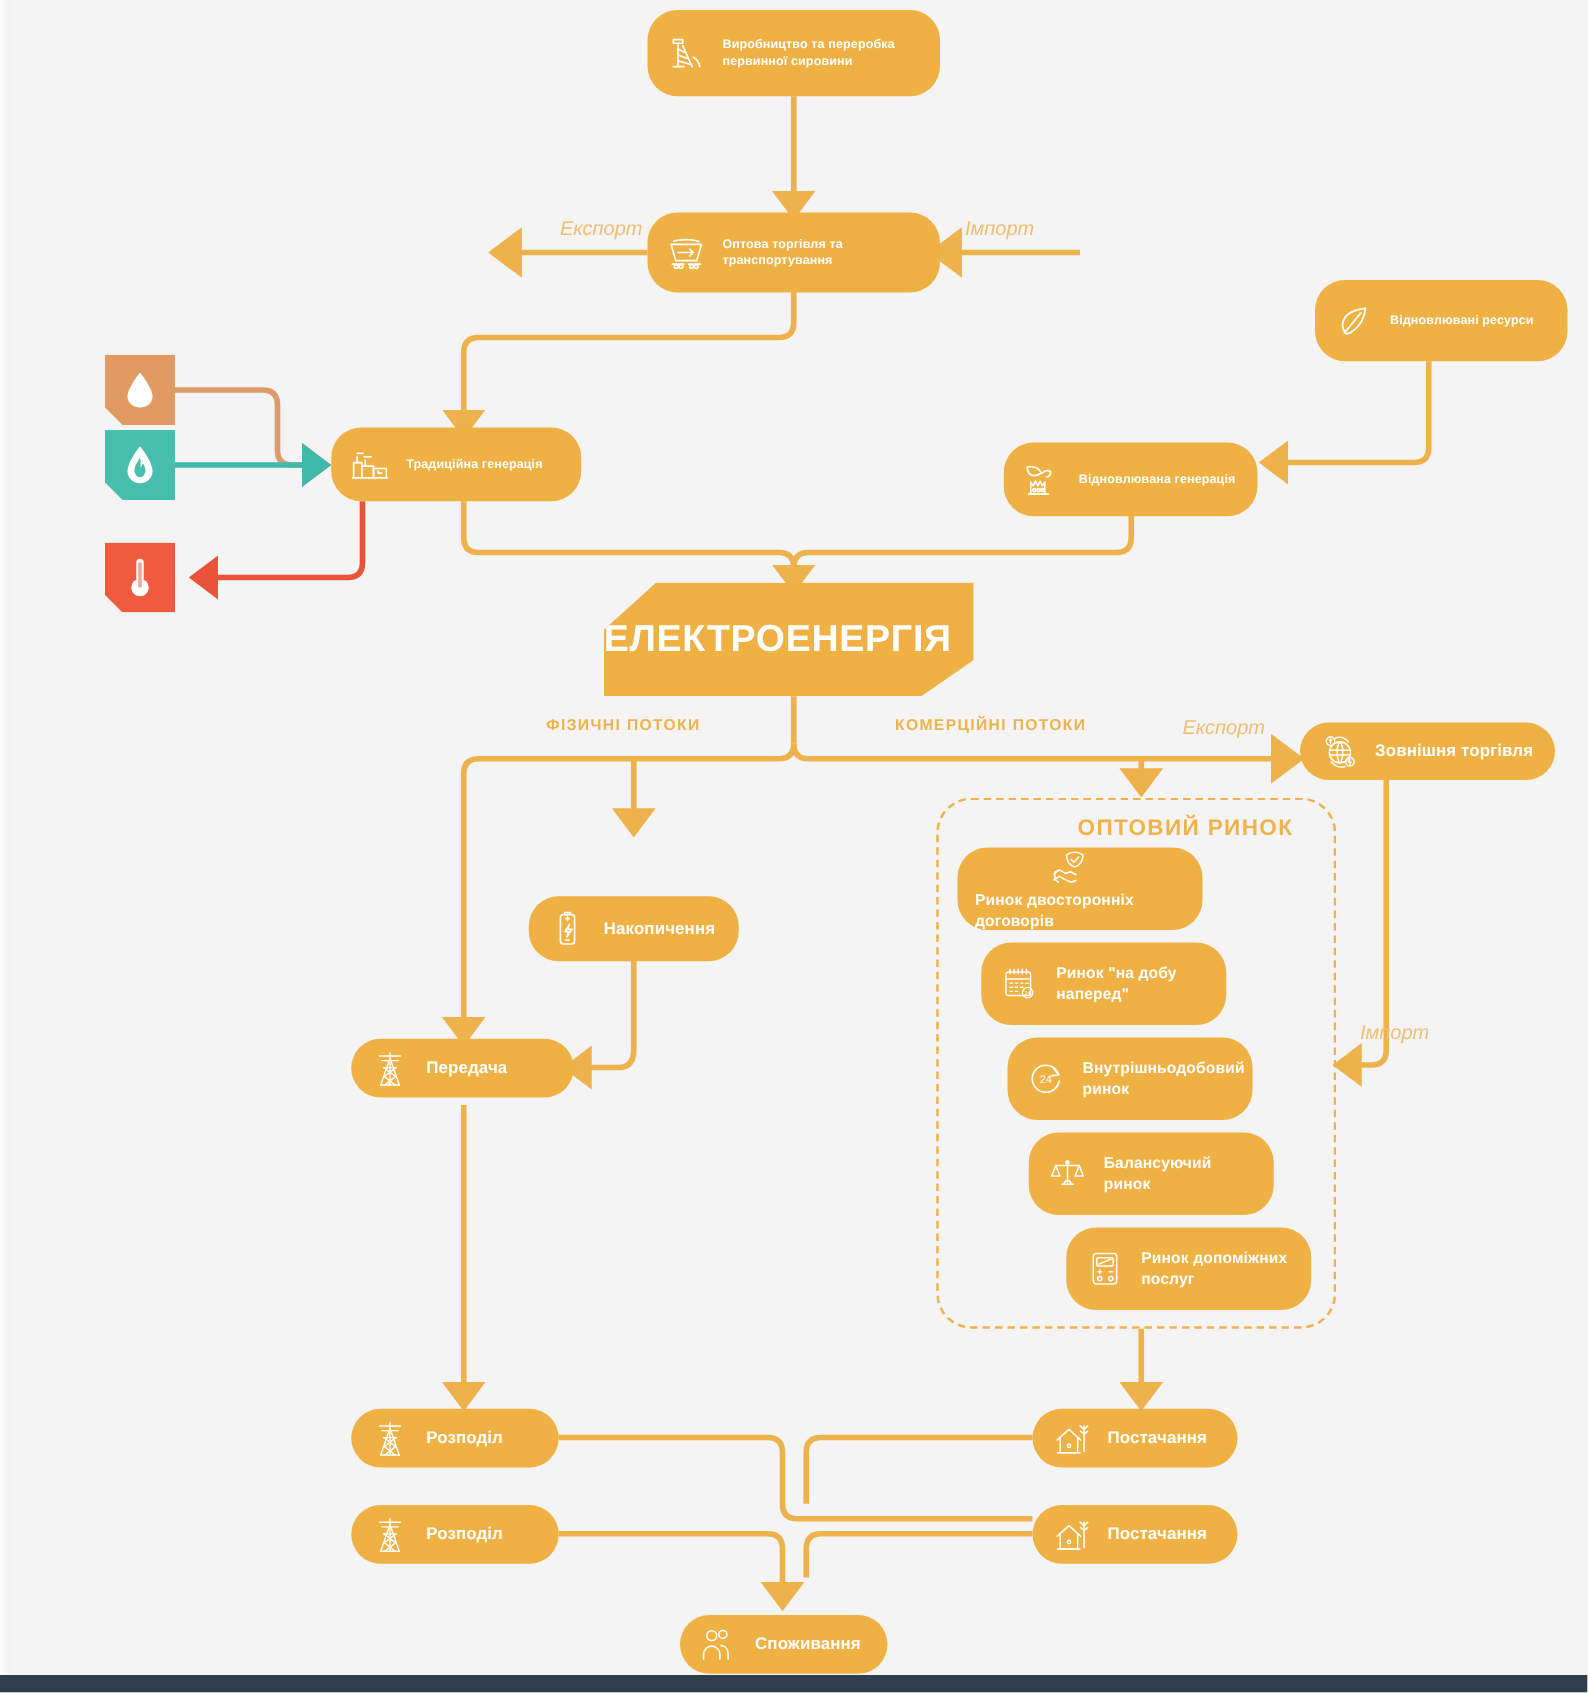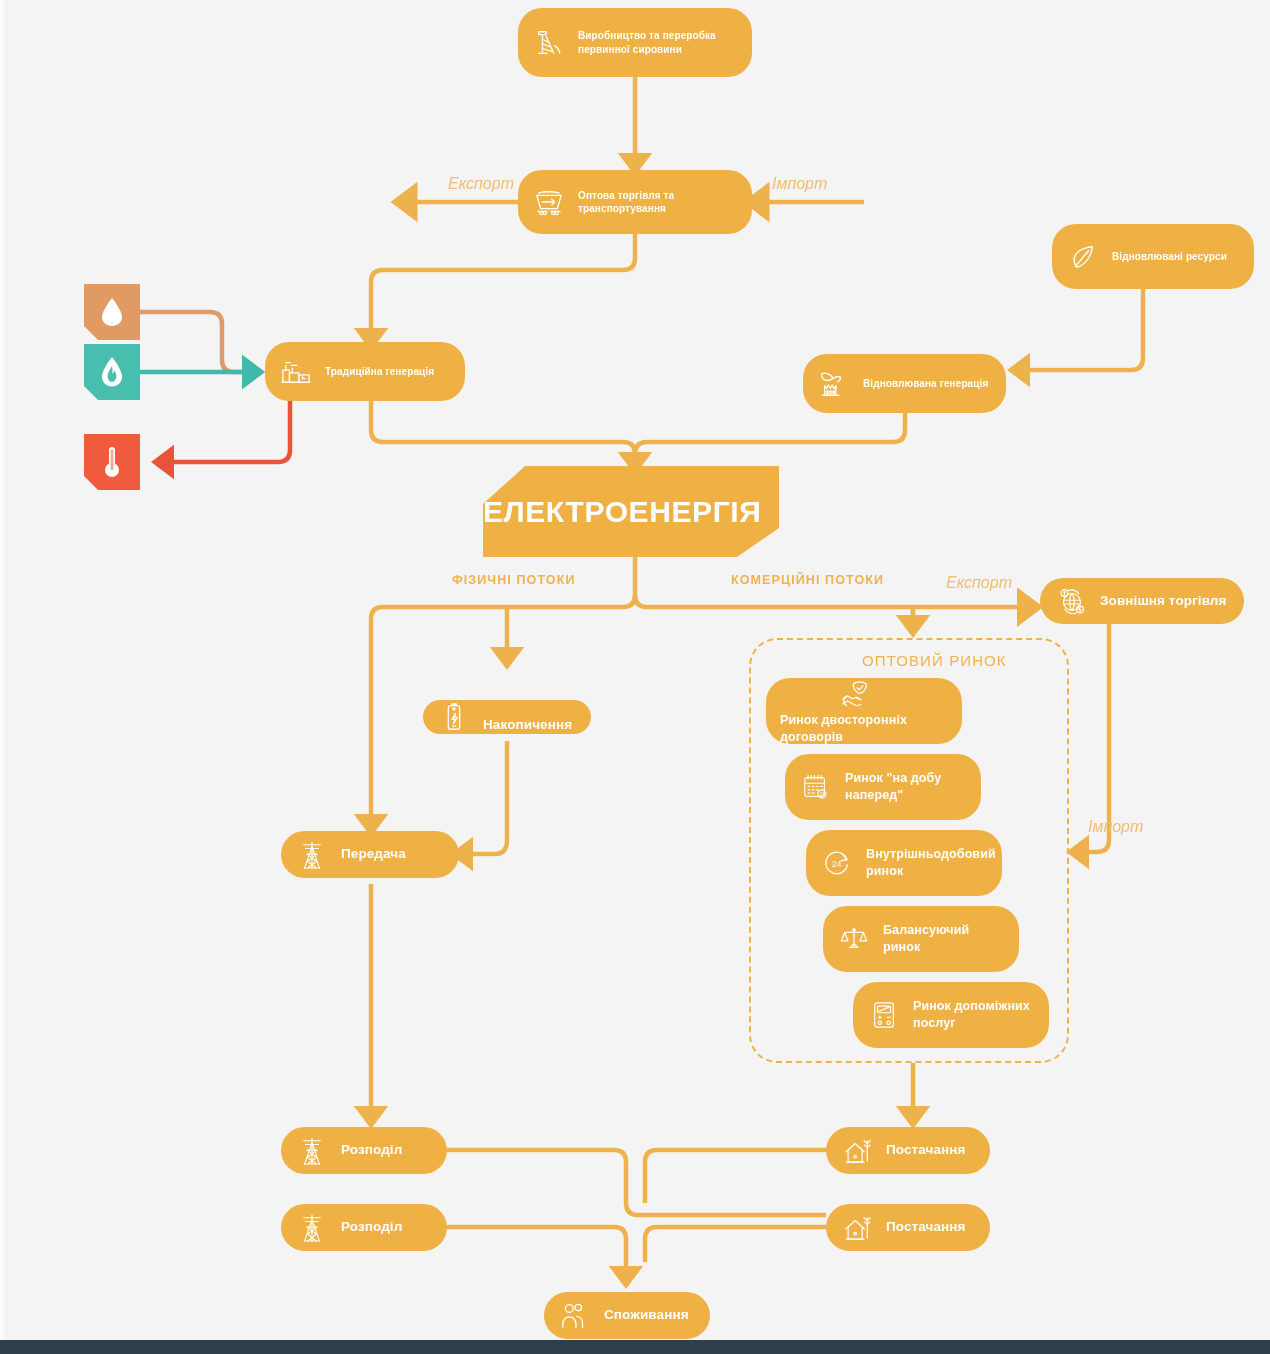--- a/index.html
+++ b/index.html
@@ -61,30 +61,29 @@
   
   .market-panel{
     position:absolute;z-index:2;
     border:2.5px dashed #eeb24c;
     border-radius:28px;
     box-sizing:border-box;
     background:transparent;
   }
   .market-title{
     position:absolute;z-index:4;
-    color:#f0b34c;font-size:15px;font-weight:400;letter-spacing:1.1px;
+    color:#f0b34c;font-size:18px;font-weight:700;letter-spacing:1.1px;
     white-space:nowrap;
   }
 
   
   .flowcap{
     position:absolute;z-index:4;
     color:#f0b24b;font-size:12.5px;font-weight:700;letter-spacing:1.1px;
     white-space:nowrap;
-    margin-left:15px;
   }
   .ie-label{
     position:absolute;z-index:4;
     color:#f1bd72;font-size:16px;font-style:italic;font-weight:400;
     white-space:nowrap;
   }
 
   
   .badge{
     position:absolute;z-index:4;width:56px;height:56px;
@@ -280,21 +279,21 @@
         <circle cx="9" cy="7.5" r="3.6"></circle>
           <path d="M9 5.7v3.6 M8 6.4h2"></path>
         <circle cx="25.5" cy="25" r="3.6"></circle>
           <path d="M25.5 23.2l-1.2 2h2.2l-1 1.8"></path>
         <path d="M13 4.8c4-1.4 8.4-.3 11.2 3.2 M21.5 29c-4.4 1.3-9.4-.2-12-4"></path>
       </svg>
     </span>
     <span class="lbl">Зовнішня торгівля</span>
   </div>
 
-  <div class="node" style="left:423px;top:700px;width:168px;height:34px;align-items:flex-end;">
+  <div class="node" style="left:423px;top:717px;width:168px;height:52px;">
     <span class="ico">
       <svg width="22" height="32" viewBox="0 0 22 34" fill="none" stroke="#fff" stroke-width="1.4" stroke-linecap="round" stroke-linejoin="round">
         <rect x="5" y="5" width="12" height="25" rx="2.5"></rect>
         <path d="M8.6 5V3.2h4.8V5"></path>
         <path d="M9.4 8.4h3.2 M11 6.8v3.2"></path>
         <path d="M9.4 26.6h3.2"></path>
         <path d="M12.6 13.2 L8.8 19.4 h3.2 l-1.4 4.6 4-6.6 h-3.2 Z"></path>
       </svg>
     </span>
     <span class="lbl">Накопичення</span>

